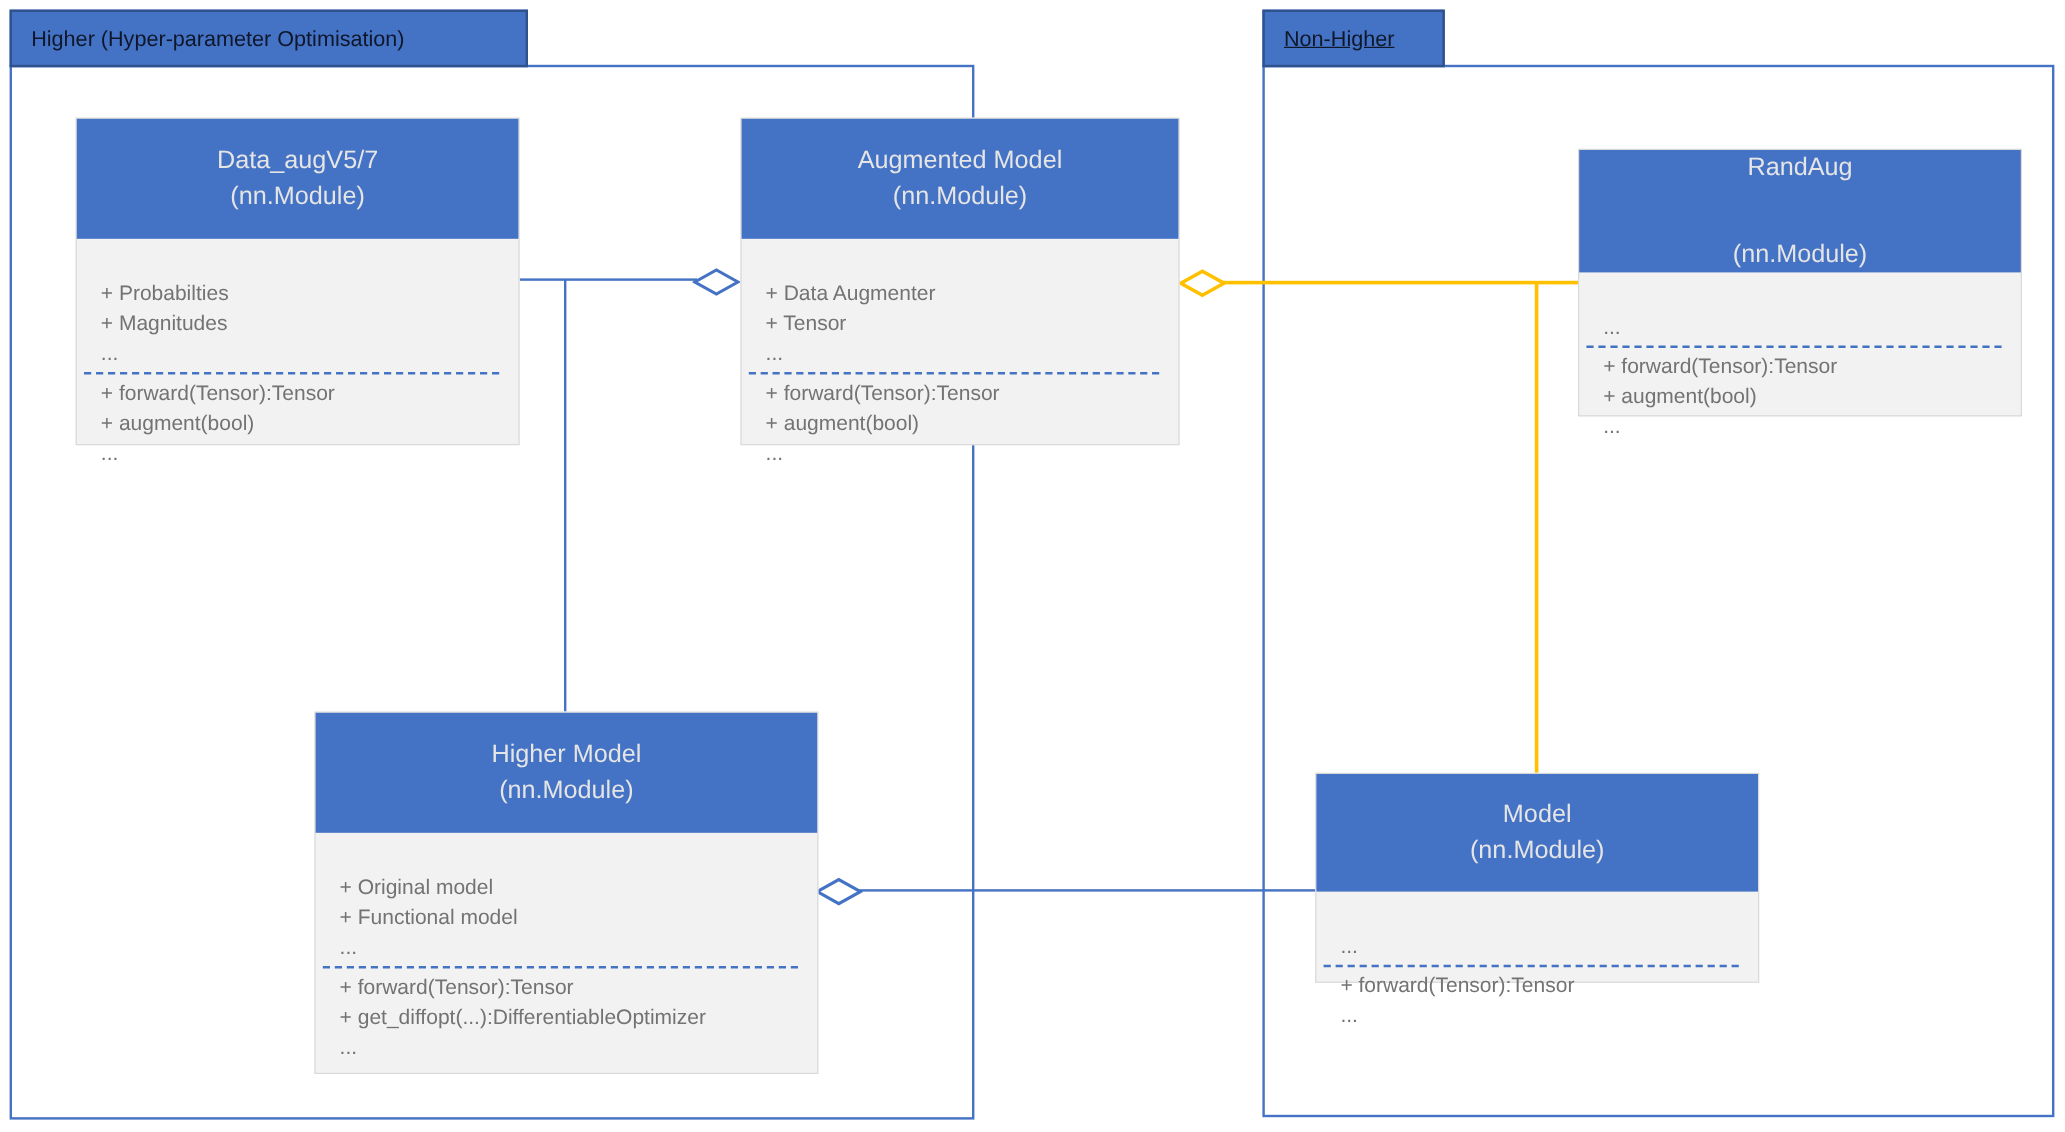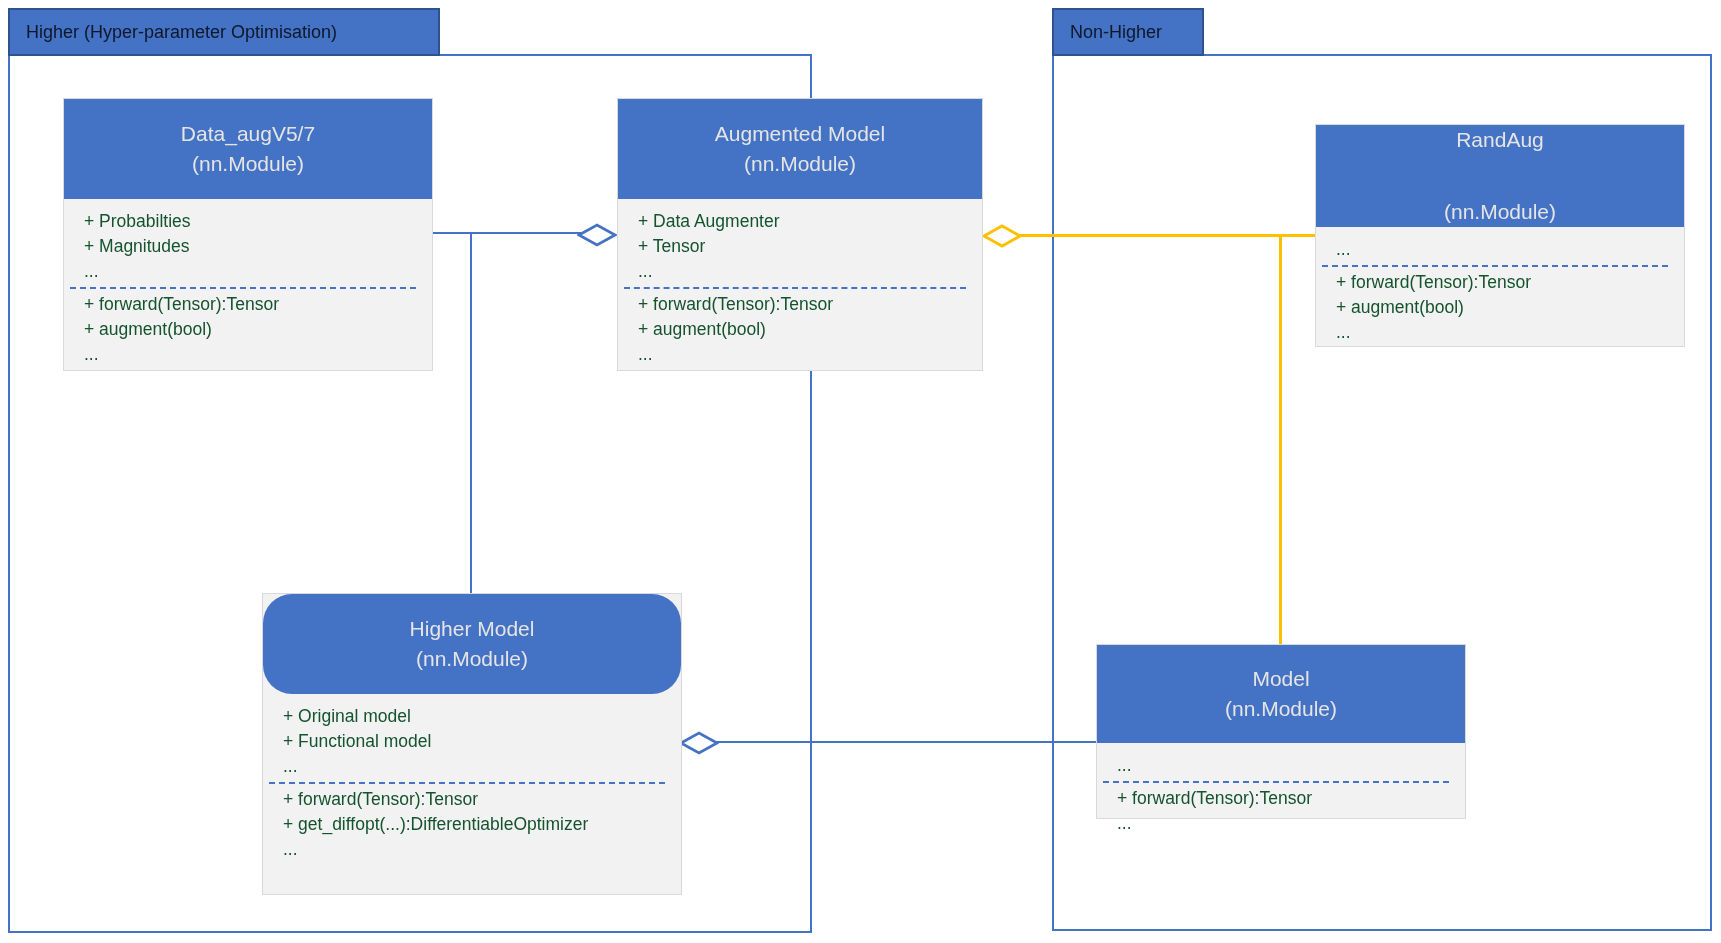--- a/index.html
+++ b/index.html
@@ -7,21 +7,21 @@
 
   
   .frame{position:absolute;border:2px solid #4472C4;background:transparent;box-sizing:border-box;}
   #frame-higher{left:8px;top:54px;width:804px;height:879px;}
   #frame-nonhigher{left:1052px;top:54px;width:660px;height:877px;}
 
   
   .tab{position:absolute;background:#4472C4;border:2px solid #2F528F;box-sizing:border-box;
        color:#0f172a;font-size:18px;display:flex;align-items:center;padding:0 16px;}
   #tab-higher{left:8px;top:8px;width:432px;height:48px;}
-  #tab-nonhigher{left:1052px;top:8px;width:152px;height:48px;}
+  #tab-nonhigher{left:1052px;top:8px;width:152px;height:48px;text-decoration:underline;}
 
   
   .conn{position:absolute;}
   .blue-line{background:#4472C4;}
   .yellow-line{background:#FFC000;}
   #line-dataaug-h{left:433px;top:232px;width:148px;height:2px;}
   #line-highermodel-v{left:470px;top:233px;width:2px;height:360px;}
   #line-yellow-h{left:1018px;top:234px;width:297px;height:3px;}
   #line-yellow-v{left:1279px;top:236px;width:3px;height:408px;}
   #line-model-h{left:714px;top:741px;width:382px;height:2px;}
@@ -29,32 +29,32 @@
   .diamond{position:absolute;width:40px;height:24px;}
   #diamond-augmented-left{left:577px;top:223px;}
   #diamond-augmented-right{left:982px;top:224px;}
   #diamond-highermodel-right{left:679px;top:731px;}
 
   
   .uml{position:absolute;background:#F2F2F2;border:1px solid #D9D9D9;box-sizing:border-box;
        box-shadow:0 0 0 0 transparent;}
   .uml-header{background:#4472C4;color:#e5e5e5;display:flex;flex-direction:column;
        align-items:center;justify-content:center;font-size:21px;line-height:30px;box-sizing:border-box;}
-  .uml-body{padding:10px 8px 0 20px;font-size:17.5px;color:#14532d;box-sizing:border-box;}
+  .uml-body{padding:10px 8px 0 20px;font-size:17.5px;color:#737373;box-sizing:border-box;margin-top:23px;}
   .member-line{line-height:25px;white-space:nowrap;}
   .divider{border:none;border-top:2px dashed #4472C4;margin:3px 8px 3px -14px;}
 
   #box-dataaug{left:63px;top:98px;width:370px;height:273px;}
   #box-dataaug .uml-header{height:100px;}
   #box-augmented{left:617px;top:98px;width:366px;height:273px;}
   #box-augmented .uml-header{height:100px;}
   #box-randaug{left:1315px;top:124px;width:370px;height:223px;}
   #box-randaug .uml-header{height:102px;justify-content:space-between;}
   #box-highermodel{left:262px;top:593px;width:420px;height:302px;}
-  #box-highermodel .uml-header{height:100px;border-radius:29px;}
+  #box-highermodel .uml-header{height:100px;}
   #box-model{left:1096px;top:644px;width:370px;height:175px;}
   #box-model .uml-header{height:98px;}
 </style>
 </head>
 <body>
 
 <div id="canvas">
 
   <div class="frame" id="frame-higher"></div>
   <div class="frame" id="frame-nonhigher"></div>

